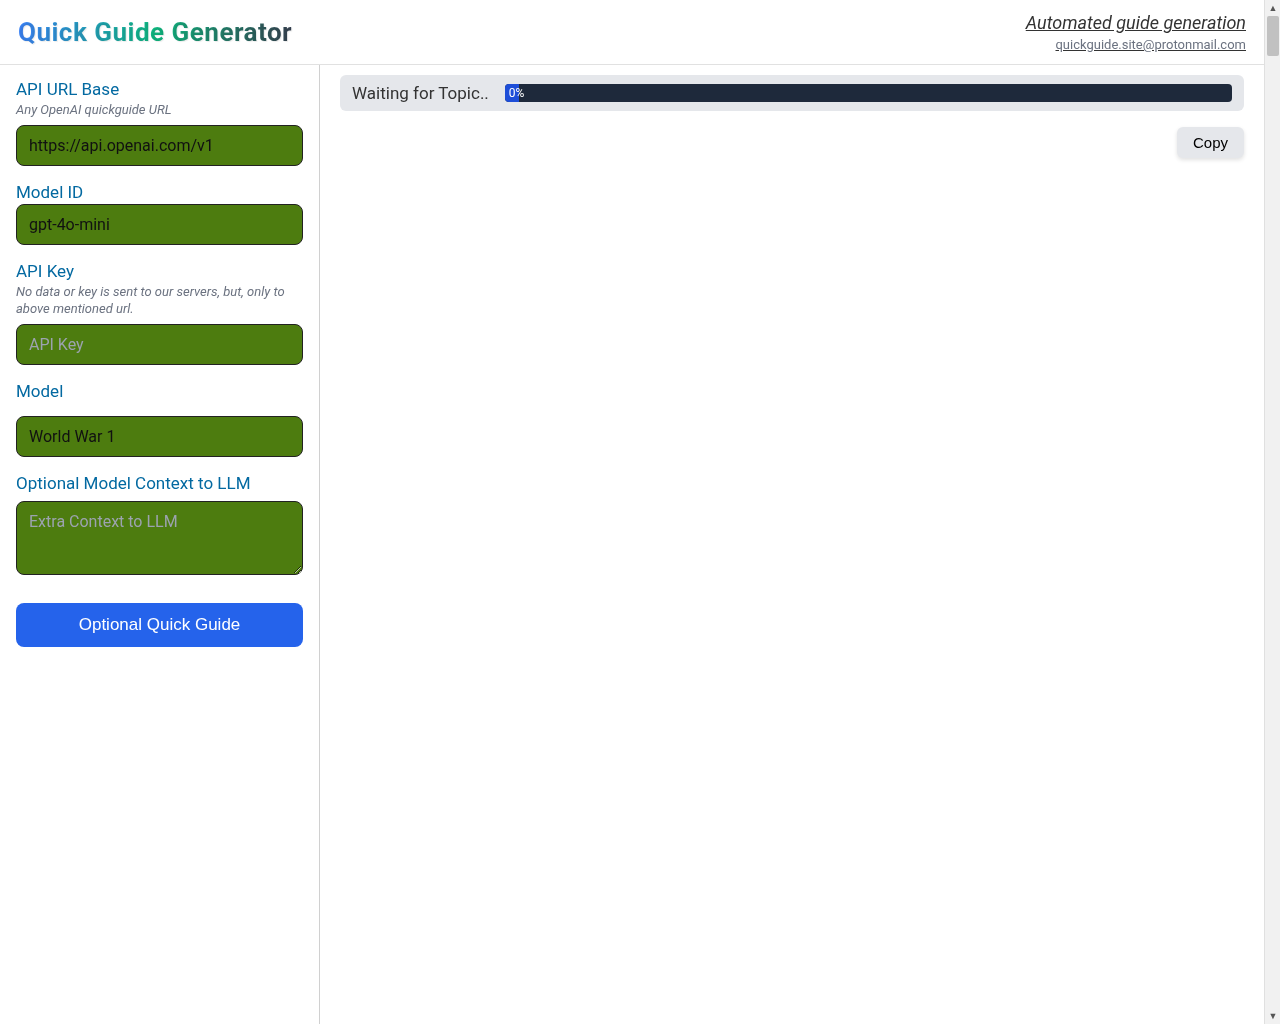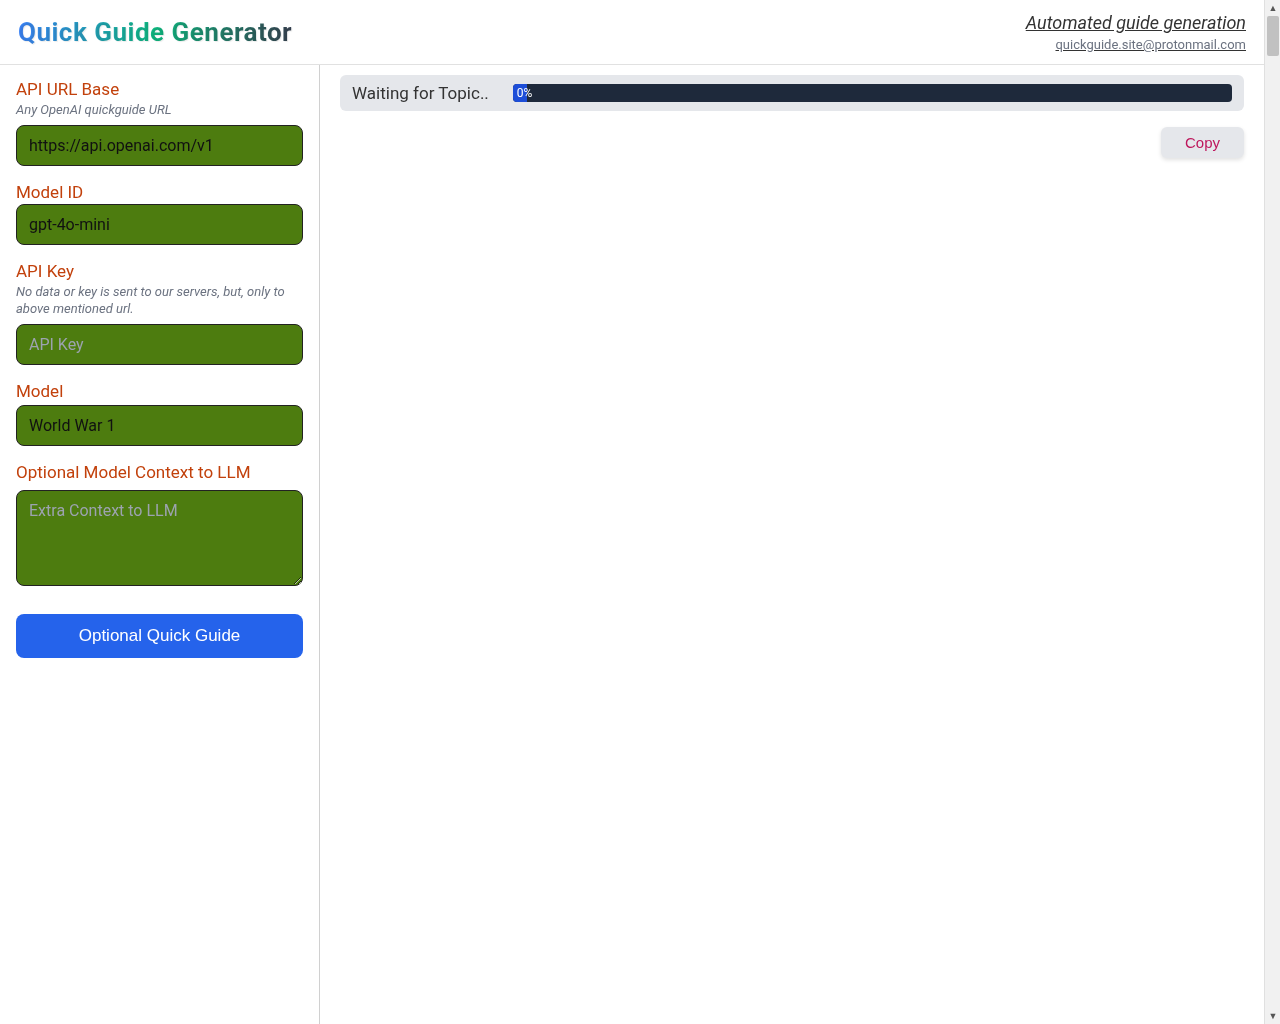--- a/index.html
+++ b/index.html
@@ -60,21 +60,21 @@
     .sidebar {
       width: 320px;
       padding: 14px 16px;
       border-right: 1px solid #d0d0d0;
     }
     .field-group {
       margin-bottom: 16px;
     }
     .label {
       font-size: 17px;
-      color: #c2410c;
+      color: #0369a1;
       display: block;
       margin-bottom: 2px;
     }
     .hint {
       font-size: 13px;
       color: #6b7280;
       font-style: italic;
       margin-bottom: 6px;
       line-height: 1.35;
     }
@@ -86,21 +86,21 @@
       border-radius: 8px;
       background: #4d7c0f;
       color: #111;
       font-family: inherit;
     }
     input[type="text"]::placeholder,
     textarea::placeholder {
       color: #9ca3af;
     }
     textarea {
-      height: 96px;
+      height: 74px;
       resize: both;
     }
     .generate-btn {
       width: 100%;
       background: #2563eb;
       color: #fff;
       border: none;
       padding: 12px 0;
       font-size: 17px;
       border-radius: 8px;
@@ -110,21 +110,21 @@
     .content {
       flex: 1;
       padding: 10px 20px;
     }
     .status-bar {
       display: flex;
       align-items: center;
       background: #e5e7eb;
       border-radius: 6px;
       padding: 8px 12px;
-      gap: 24px;
+      gap: 16px;
     }
     .status-text {
       font-size: 17px;
       color: #333;
       white-space: nowrap;
     }
     .progress-outer {
       flex: 1;
       background: #1e293b;
       border-radius: 4px;
@@ -146,22 +146,22 @@
       font-size: 12px;
     }
     .copy-row {
       display: flex;
       justify-content: flex-end;
       margin-top: 16px;
     }
     .copy-btn {
       background: #e5e7eb;
       border: none;
-      color: #be185d;
-      padding: 7px 24px;
+      color: #000000;
+      padding: 7px 16px;
       font-size: 15px;
       border-radius: 6px;
       cursor: pointer;
       box-shadow: 0 2px 4px rgba(0,0,0,0.12);
     }
     
     .vscroll {
       position: absolute;
       top: 0;
       right: 0;
@@ -221,21 +221,21 @@
       </div>
 
       <div class="field-group">
         <span class="label">API Key</span>
         <div class="hint">No data or key is sent to our servers, but, only to above mentioned url.</div>
         <input type="text" placeholder="API Key" style="">
       </div>
 
       <div class="field-group">
         <span class="label">Model</span>
-        <input type="text" style="margin-top: 2px;" value="World War 1">
+        <input type="text" style="margin-top: 13px;" value="World War 1">
       </div>
 
       <div class="field-group">
         <span class="label">Optional Model Context to LLM</span>
         <textarea style="margin-top: 6px;" placeholder="Extra Context to LLM"></textarea>
       </div>
 
       <button class="generate-btn">Optional Quick Guide</button>
     </div>
 

